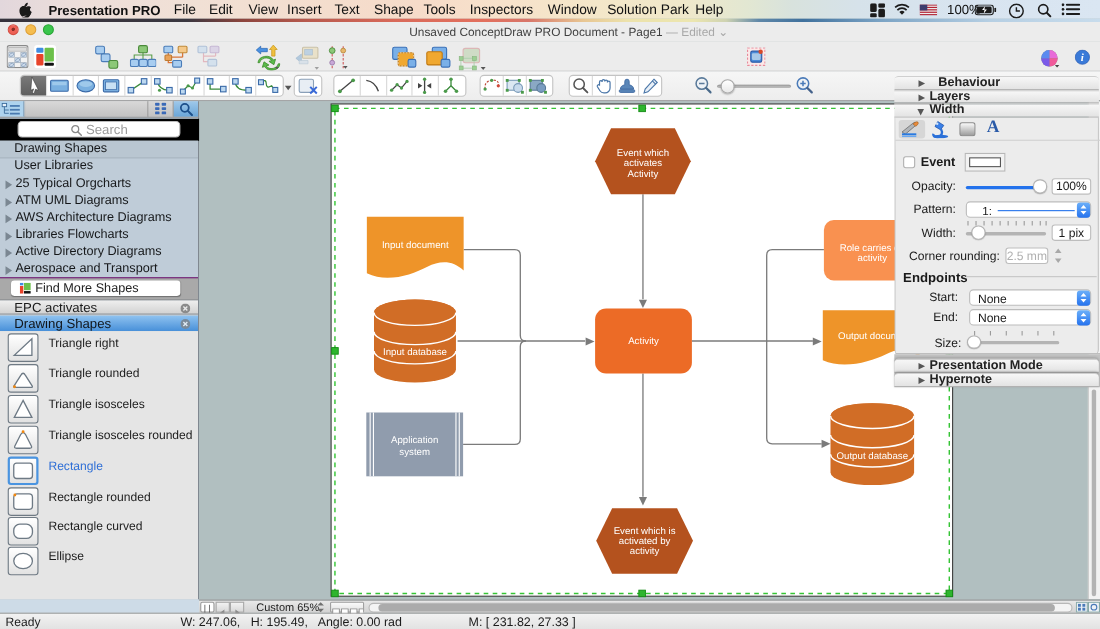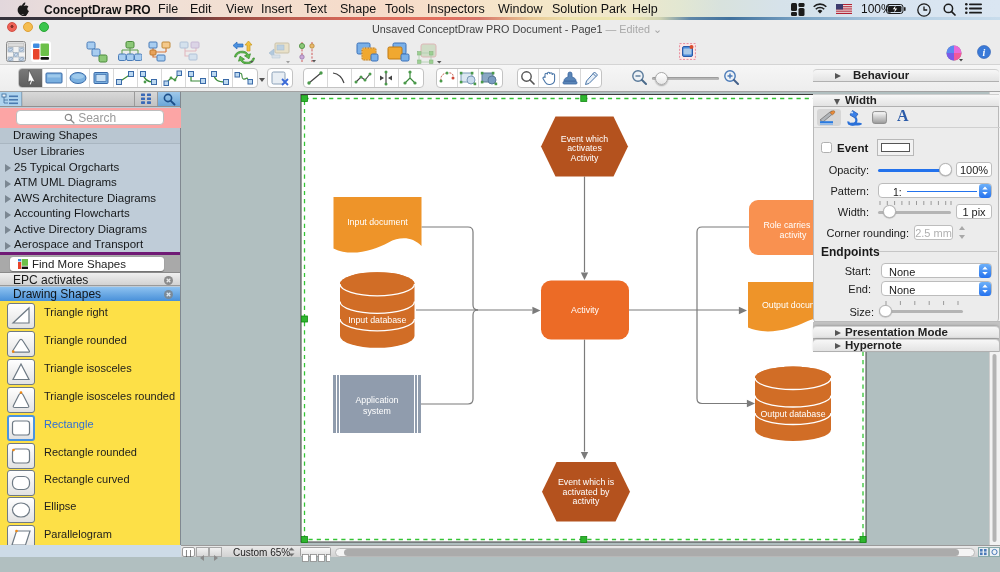--- a/index.html
+++ b/index.html
@@ -21,28 +21,28 @@
 #title { position:absolute; top:3px; left:17px; width:1000px; text-align:center; font-size:10.8px; color:#404040; }
 #toolbar1 { left:0; top:38px; width:1000px; height:27px; background:#ececec; border-bottom:1px solid #d4d4d4; }
 #toolbar2 { left:0; top:65px; width:1000px; height:27px; background:linear-gradient(#f6f6f6,#ededed); border-bottom:1px solid #a2a2a2; }
 .seg { position:absolute; top:3px; height:20px; background:#fff; border:1px solid #c3c3c3; border-radius:4px; display:flex; }
 .seg .b { width:24px; height:18px; border-right:1px solid #d8d8d8; position:relative; }
 .seg .b:last-child { border-right:none; }
 
 
 #leftpanel { left:0; top:92px; width:181px; height:453px; background:#bfccd8; border-right:1px solid #808890; }
 #lp-topbar { position:absolute; left:0; top:0; width:180px; height:15px; background:linear-gradient(#c8c8c8,#b2b2b2); border-bottom:1px solid #909090; }
-#lp-search { position:absolute; left:0; top:16px; width:194px; height:20px; background:#fca5a5; }
+#lp-search { position:absolute; left:0; top:16px; width:194px; height:20px; background:#000000; }
 #lp-list { position:absolute; left:0; top:36px; width:180px; height:124px; background:#bfccd8; font-size:11.5px; color:#16181a; }
 .lprow { position:absolute; left:0; width:180px; height:15.5px; line-height:15.5px; }
 .lptri { position:absolute; left:5px; top:4.5px; width:0; height:0; border-left:6px solid #7b8792; border-top:4px solid transparent; border-bottom:4px solid transparent; }
-#lp-findstrip { position:absolute; left:0; top:160px; width:180px; height:19.5px; background:#a9a9a9; border-top:3px solid #701a75; }
+#lp-findstrip { position:absolute; left:0; top:160px; width:180px; height:19.5px; background:#a9a9a9; border-top:1px solid #701a75; }
 #lp-epc { position:absolute; left:0; top:179.5px; width:180px; height:14.5px; background:linear-gradient(#efefef,#d2d2d2); border-top:1px solid #8a8a8a; border-bottom:1px solid #9a9a9a; font-size:12px; color:#1a1a1a; line-height:14px; }
 #lp-drawsel { position:absolute; left:0; top:194.5px; width:180px; height:14.5px; background:linear-gradient(#8ec2f0,#4890d9); font-size:12px; color:#10151a; line-height:14px; }
-#lp-shapes { position:absolute; left:0; top:209px; width:180px; height:244px; background:#fde047; font-size:11px; color:#1c1c1c; }
+#lp-shapes { position:absolute; left:0; top:209px; width:180px; height:244px; background:#e5e5e5; font-size:11px; color:#1c1c1c; }
 .shrow { position:absolute; left:0; width:180px; height:28px; }
 .shbox { position:absolute; left:7px; top:0; width:28px; height:26px; background:linear-gradient(#ffffff,#e2e2e2); border:1px solid #6f7a84; border-radius:3px; }
 .shlbl { position:absolute; left:44px; top:3px; }
 
 
 #canvas { left:181px; top:92px; width:819px; height:453px; background:#b1bfc0; overflow:hidden; }
 
 
 #inspector { left:813px; top:69px; width:187px; height:283px; font-size:11.5px; color:#1a1a1a; }
 .insrow { position:absolute; left:0; width:186px; height:12.5px; background:linear-gradient(#f7f7f7,#e3e3e3); border-top:1px solid #cfcfcf; border-bottom:1px solid #b0b0b0; font-size:11.5px; font-weight:700; color:#222; line-height:11.5px; }
@@ -60,21 +60,21 @@
 </style>
 </head>
 <body>
 <div id="root">
   <div class="abs" id="menubar">
     <svg class="mi" style="left:16px;top:2px" width="13" height="14" viewBox="0 0 13 14">
         <path d="M9.3 0.6c.1 1-.3 1.9-.9 2.6-.6.7-1.6 1.2-2.4 1.1-.1-.9.4-1.9 1-2.5C7.6 1.1 8.6.6 9.3.6zM11.9 10.5c-.5 1.1-.7 1.6-1.3 2.5-.9 1.3-2.1 2.9-3.6 2.9-1.3 0-1.7-.9-3.4-.9-1.7 0-2.1.9-3.4.9" fill="#1a1a1a"></path>
         <path d="M6.4 4.6c.9 0 2 .1 2.9 1.1-1.8 1-1.5 3.6.4 4.4-.3.8-.5 1.2-.9 1.9-.6 1-1.4 2.1-2.5 2.1-1 0-1.3-.7-2.6-.7-1.3 0-1.7.7-2.6.7C.1 14.1-.7 13-1.3 12" fill="none"></path>
         <path d="M6.5 4.7c.8-.06 1.9.2 2.7 1.1-1.7 1.1-1.4 3.5.5 4.3-.4 1-.6 1.4-1.1 2.1-.6.9-1.3 1.9-2.2 1.9-.9 0-1.2-.6-2.4-.6-1.2 0-1.5.6-2.4.6-.9 0-1.7-1-2.3-1.9C-1.8 10.4-1.9 7.5-.6 6 .1 5.1 1.1 4.6 2 4.6c1 0 1.7.6 2.5.6.8 0 1.3-.5 2-.5z" fill="#1a1a1a" transform="translate(3.2 -1.1)"></path>
       </svg>
-    <span class="mi" style="left:44px;font-weight:700;font-size:12px;top:3px">ConceptDraw PRO</span>
+    <span class="mi" style="left:44px;font-weight:700;font-size:12px;top:3px">Presentation PRO</span>
     <span class="mi" style="left:158px">File</span>
     <span class="mi" style="left:190px">Edit</span>
     <span class="mi" style="left:226px">View</span>
     <span class="mi" style="left:261px">Insert</span>
     <span class="mi" style="left:304px">Text</span>
     <span class="mi" style="left:340px">Shape</span>
     <span class="mi" style="left:385px">Tools</span>
     <span class="mi" style="left:427px">Inspectors</span>
     <span class="mi" style="left:498px">Window</span>
     <span class="mi" style="left:552px">Solution Park</span>
@@ -433,21 +433,21 @@
             <circle cx="4.8" cy="4.8" r="3.4" fill="none" stroke="#8a8a8a" stroke-width="1.3"></circle>
             <path d="M7.3 7.3 L10.8 10.8" stroke="#8a8a8a" stroke-width="1.5" stroke-linecap="round"></path>
           </svg> Search</div>
     </div>
     <div id="lp-list">
       <div class="lprow" style="top:0;background:#b9c6d1;border-bottom:1px solid #a9b6c1"><span style="margin-left:13px">Drawing Shapes</span></div>
       <div class="lprow" style="top:16px"><span style="margin-left:13px">User Libraries</span></div>
       <div class="lprow" style="top:31.5px"><i class="lptri"></i><span style="margin-left:14px">25 Typical Orgcharts</span></div>
       <div class="lprow" style="top:47px"><i class="lptri"></i><span style="margin-left:14px">ATM UML Diagrams</span></div>
       <div class="lprow" style="top:62.5px"><i class="lptri"></i><span style="margin-left:14px">AWS Architecture Diagrams</span></div>
-      <div class="lprow" style="top:78px"><i class="lptri"></i><span style="margin-left:14px">Accounting Flowcharts</span></div>
+      <div class="lprow" style="top:78px"><i class="lptri"></i><span style="margin-left:14px">Libraries Flowcharts</span></div>
       <div class="lprow" style="top:93.5px"><i class="lptri"></i><span style="margin-left:14px">Active Directory Diagrams</span></div>
       <div class="lprow" style="top:109px"><i class="lptri"></i><span style="margin-left:14px">Aerospace and Transport</span></div>
     </div>
     <div id="lp-findstrip">
       <div class="abs" style="left:10px;top:2px;width:154px;height:14px;background:#fff;border-radius:3px;font-size:11.5px;color:#222;line-height:14px;box-shadow:0 0.5px 1px rgba(0,0,0,0.35)">
         <svg width="10" height="10" viewBox="0 0 10 10" style="position:absolute;left:8px;top:2px">
             <rect x="0" y="0" width="3.2" height="2.4" fill="#3f8ce0"></rect>
             <rect x="0" y="3" width="3.2" height="7" fill="#e8442a"></rect>
             <rect x="3.8" y="0" width="6.2" height="6.8" fill="#6cc04a"></rect>
             <rect x="3.8" y="7.6" width="6.2" height="2.4" fill="#111"></rect>
@@ -511,27 +511,20 @@
           <div class="shbox"><svg width="26" height="24" viewBox="0 0 26 24">
               <rect x="4.5" y="5.5" width="17" height="13" rx="5.5" fill="#fff" stroke="#6e7a85" stroke-width="1.2"></rect>
             </svg></div>
           <span class="shlbl">Rectangle curved</span>
         </div>
       <div class="shrow" style="top:196.3px">
           <div class="shbox"><svg width="26" height="24" viewBox="0 0 26 24">
               <ellipse cx="13" cy="12" rx="8.5" ry="7" fill="#fff" stroke="#6e7a85" stroke-width="1.2"></ellipse>
             </svg></div>
           <span class="shlbl">Ellipse</span>
-        </div>
-      <div class="shrow" style="top:224.2px">
-          <div class="shbox"><svg width="26" height="24" viewBox="0 0 26 24">
-              <path d="M8.5 5 L22 5 L17.5 19 L4 19 Z" fill="#fff" stroke="#6e7a85" stroke-width="1.2"></path>
-              <circle cx="8.5" cy="5" r="1.3" fill="#f0870f"></circle>
-            </svg></div>
-          <span class="shlbl">Parallelogram</span>
         </div>
     </div>
   </div>
   <div class="abs" id="canvas">
     <svg width="819" height="453" viewBox="0 0 819 453">
       <rect x="120" y="2.5" width="565" height="447.5" fill="#ffffff" stroke="#3c3c3c" stroke-width="1"></rect>
       <rect x="123.5" y="6.5" width="558.5" height="441" fill="none" stroke="#35c435" stroke-width="1.3" stroke-dasharray="4.2 4"></rect>
 
       <g fill="none" stroke="#7b7b7b" stroke-width="1.2">
         <path d="M403.5,84.5 V180"></path>
@@ -645,22 +638,28 @@
           <rect x="6" y="2" width="2.6" height="2.6"></rect>
           <rect x="2" y="5.5" width="2.6" height="2.6"></rect>
           <rect x="6" y="5.5" width="2.6" height="2.6"></rect>
         </g>
       </svg>
     <svg class="abs" style="left:808px;top:1px" width="11" height="10" viewBox="0 0 11 10">
         <rect x="0.5" y="0.5" width="10" height="9" fill="#eef2f6" stroke="#8aa"></rect>
         <circle cx="5.5" cy="5" r="2.6" fill="none" stroke="#4a7ab8" stroke-width="1"></circle>
       </svg>
   </div>
+  <div class="abs" id="statusbar">
+    <span class="abs" style="left:5px;top:2px">Ready</span>
+    <span class="abs" style="left:164px;top:2px;font-size:11.3px">W: 247.06,&nbsp;&nbsp; H: 195.49,&nbsp;&nbsp; Angle: 0.00 rad</span>
+    <span class="abs" style="left:426px;top:2px;font-size:11.3px">M: [ 231.82, 27.33 ]</span>
+  </div>
   <div class="abs" id="inspector">
     <div class="insrow" style="top:0;border-radius:4px 4px 0 0"><i class="instri"></i><span style="margin-left:40px">Behaviour</span></div>
+    <div class="insrow" style="top:12.5px"><i class="instri"></i><span style="margin-left:32px">Layers</span></div>
     <div class="insrow" style="top:25px"><i class="instri" style="border-left:3.5px solid transparent;border-right:3.5px solid transparent;border-top:6px solid #565656;border-bottom:none;top:4px;left:21px"></i><span style="margin-left:32px">Width</span></div>
     <div id="insbody">
       <div class="abs" style="left:3px;top:1.5px;width:24px;height:17px;background:#d6d6d6;border-radius:3px"></div>
       <svg class="abs" style="left:5px;top:2px" width="20" height="16" viewBox="0 0 20 16">
           <path d="M1 11 L11 3 Q13 1.5 14 2.5 Q15 3.5 13.5 5 L4 13 Z" fill="#b0b4b8" stroke="#6a6a6a" stroke-width="0.7"></path>
           <path d="M12 2.8 Q14.5 1 15.5 2 Q16.5 3 14.8 4.8 L13.5 5.8 L11 3.8 Z" fill="#e88a3a" stroke="#9a5a1a" stroke-width="0.5"></path>
           <rect x="1" y="12.2" width="13" height="1.8" fill="#2a7ae0"></rect>
           <rect x="1" y="14.4" width="13" height="1.2" fill="#6aa8f0"></rect>
         </svg>
       <svg class="abs" style="left:33px;top:2px" width="16" height="17" viewBox="0 0 16 17">

